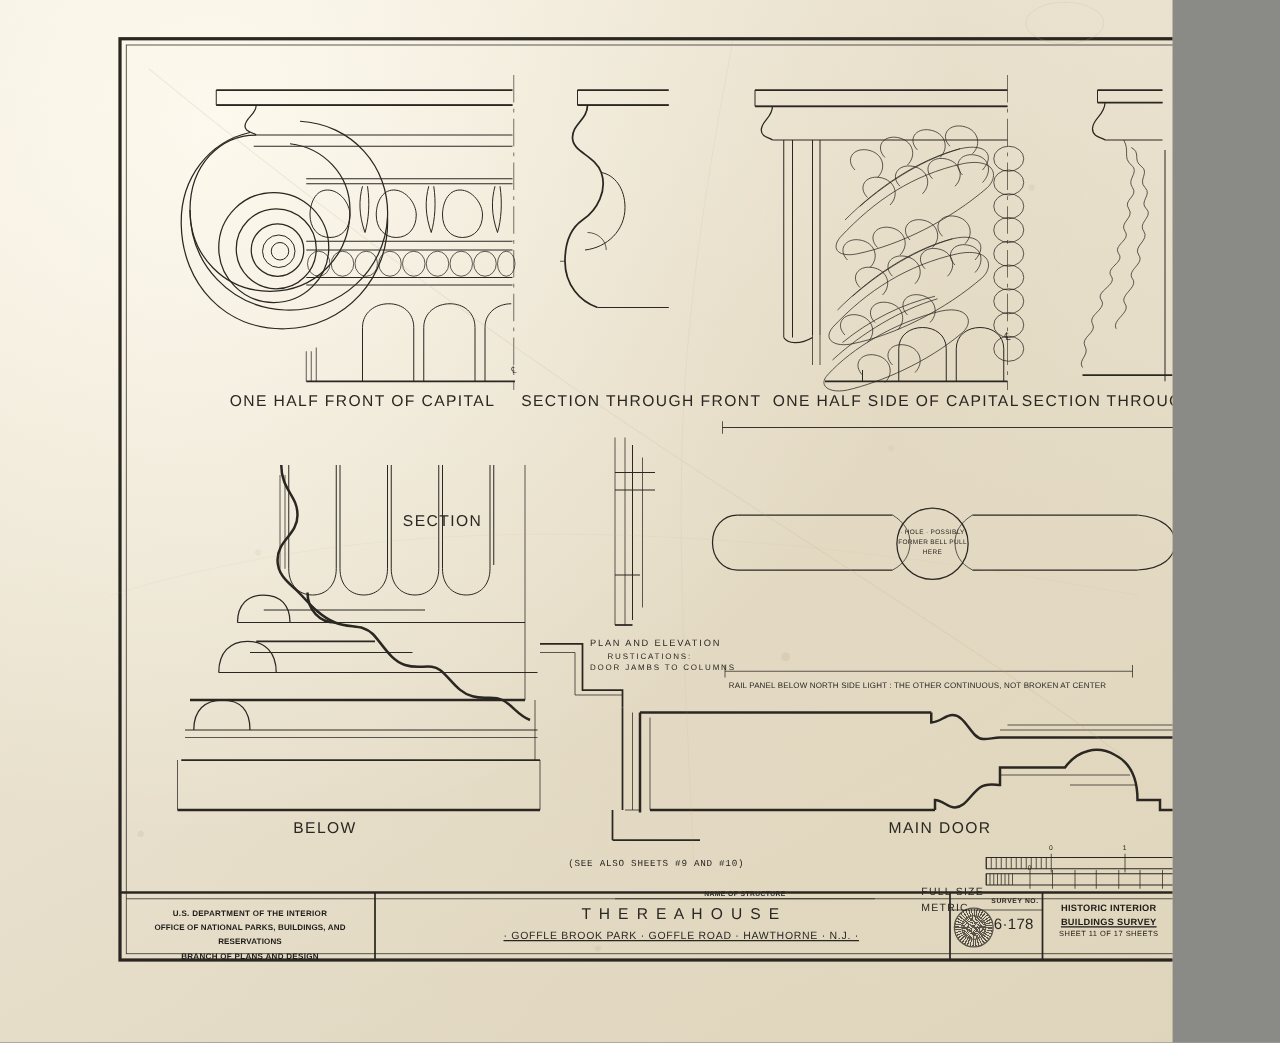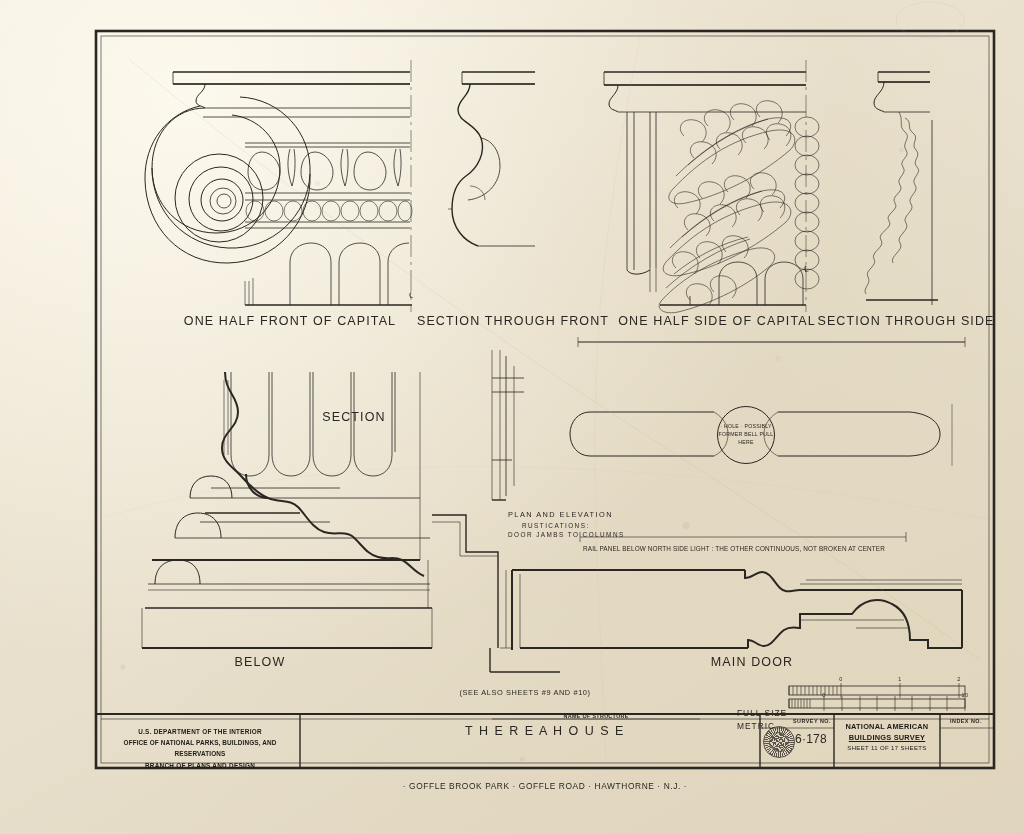--- a/index.html
+++ b/index.html
@@ -2,21 +2,21 @@
 <html><head>
 <meta charset="utf-8">
 <title>HABS Drawing — The Rea House</title>
 <style>
   html,body{margin:0;padding:0;background:#8a8a86;}
   body{
     font-family:"Liberation Sans", sans-serif;
   }
   #sheet{
     position:relative;
-    width:1024px;height:834px;
+    width:938px;height:834px;
     overflow:hidden;
     background:
       radial-gradient(ellipse at 18% 12%, rgba(255,252,242,.85) 0%, rgba(255,252,242,0) 55%),
       radial-gradient(ellipse at 82% 78%, rgba(226,214,188,.55) 0%, rgba(226,214,188,0) 60%),
       radial-gradient(ellipse at 60% 30%, rgba(214,200,172,.35) 0%, rgba(214,200,172,0) 50%),
       linear-gradient(152deg,#f1ead9 0%,#ebe3d0 28%,#e7dfcb 55%,#e2d9c3 78%,#ded4bc 100%);
   }
   
   #grain{
     position:absolute;inset:0;pointer-events:none;
@@ -44,21 +44,21 @@
     text-align:center;
     line-height:1.25;
   }
   .lbl.noctr{transform:none;text-align:left;}
   .t13{font-size:12.5px;}
   .t9{font-size:8.4px;margin-top:23px;}
   .t8{font-size:7.4px;}
   .t7{font-size:6.4px;}
   .t6{font-size:5.4px;}
   .bold{font-weight:bold;}
-  .tiny-stack{line-height:1.45;margin-left:36px;}
+  .tiny-stack{line-height:1.45;}
   
   .tb-center{position:absolute;text-align:center;color:#1d1b17;}
   .sig{position:absolute;color:#26231e;font-size:10px;letter-spacing:.13em;line-height:1.65;}
   .circ-note{
     position:absolute;width:56px;height:56px;border:1.2px solid #2a2722;border-radius:50%;
     display:flex;align-items:center;justify-content:center;text-align:center;
     font-size:5.2px;letter-spacing:.05em;line-height:1.5;color:#2a2722;
   }
   .seal{
     position:absolute;width:30px;height:30px;border-radius:50%;
@@ -480,50 +480,50 @@
   <div class="lbl noctr tiny-stack" style="left:472px;top:510px;">
     <div class="t8">PLAN AND ELEVATION</div>
     <div class="t7" style="padding-left:14px;">RUSTICATIONS:</div>
     <div class="t7">DOOR JAMBS TO COLUMNS</div>
   </div>
 
   <div class="lbl t7 noctr" style="left:583px;top:545px;letter-spacing:.02em;">RAIL PANEL BELOW NORTH SIDE LIGHT : THE OTHER  CONTINUOUS, NOT BROKEN AT CENTER</div>
 
   <div class="circ-note" style="left:717px;top:406px;">· HOLE · POSSIBLY FORMER BELL PULL HERE</div>
 
-  <div class="lbl t8" style="left:525px;top:688px;letter-spacing:.08em;">(SEE ALSO SHEETS #9 AND #10)</div>
+  <div class="lbl t8" style="left:525px;top:688px;letter-spacing:.08em;font-family:Liberation Mono, monospace;">(SEE ALSO SHEETS #9 AND #10)</div>
 
 
   <div class="lbl t9 noctr" style="left:737px;top:685px;letter-spacing:.12em;">FULL SIZE</div>
   <div class="lbl t9 noctr" style="left:737px;top:698px;letter-spacing:.12em;">METRIC</div>
   <div class="lbl t6" style="left:841px;top:676px;">0</div>
   <div class="lbl t6" style="left:900px;top:676px;">1</div>
   <div class="lbl t6" style="left:959px;top:676px;">2</div>
   <div class="lbl t6" style="left:824px;top:692px;">0</div>
   <div class="lbl t6" style="left:965px;top:692px;">10</div>
 
   <div class="tb-center" style="left:105px;top:726px;width:190px;">
     <div class="t7 bold" style="letter-spacing:.04em;line-height:1.75;">U.S. DEPARTMENT OF THE INTERIOR</div>
     <div class="t7 bold" style="letter-spacing:.02em;line-height:1.75;">OFFICE OF NATIONAL PARKS, BUILDINGS, AND RESERVATIONS</div>
     <div class="t7 bold" style="letter-spacing:.04em;line-height:1.75;">BRANCH OF PLANS AND DESIGN</div>
   </div>
 
   <div class="lbl t6 bold" style="left:596px;top:713px;letter-spacing:.06em;">NAME OF STRUCTURE</div>
 
   <div class="lbl t13" style="left:545px;top:724px;letter-spacing:.12em;">T H E     R E A     H O U S E</div>
 
-  <div class="lbl t9" style="left:545px;top:758px;letter-spacing:.07em;">·  GOFFLE  BROOK  PARK ·  GOFFLE  ROAD ·  HAWTHORNE ·  N.J. ·</div>
+  <div class="lbl t9" style="left:545px;top:720px;letter-spacing:.07em;text-decoration:underline;">·  GOFFLE  BROOK  PARK ·  GOFFLE  ROAD ·  HAWTHORNE ·  N.J. ·</div>
 
   <div class="seal" style="left:763px;top:726px;"></div>
 
   <div class="lbl t6 bold" style="left:812px;top:718px;">SURVEY NO.</div>
   <div class="lbl" style="left:811px;top:732px;font-size:12px;letter-spacing:.02em;">6·178</div>
 
   <div class="tb-center" style="left:836px;top:722px;width:102px;">
-    <div class="t8 bold" style="letter-spacing:.03em;line-height:1.45;">NATIONAL AMERICAN</div>
+    <div class="t8 bold" style="letter-spacing:.03em;line-height:1.45;">HISTORIC INTERIOR</div>
     <div class="t8 bold" style="letter-spacing:.03em;line-height:1.45;text-decoration:underline;">BUILDINGS SURVEY</div>
     <div style="font-size:6px;letter-spacing:.06em;margin-top:2px;">
       <span>SHEET</span>
       <span>11</span>
       <span>OF</span>
       <span>17</span>
       <span>SHEETS</span>
     </div>
   </div>
 

